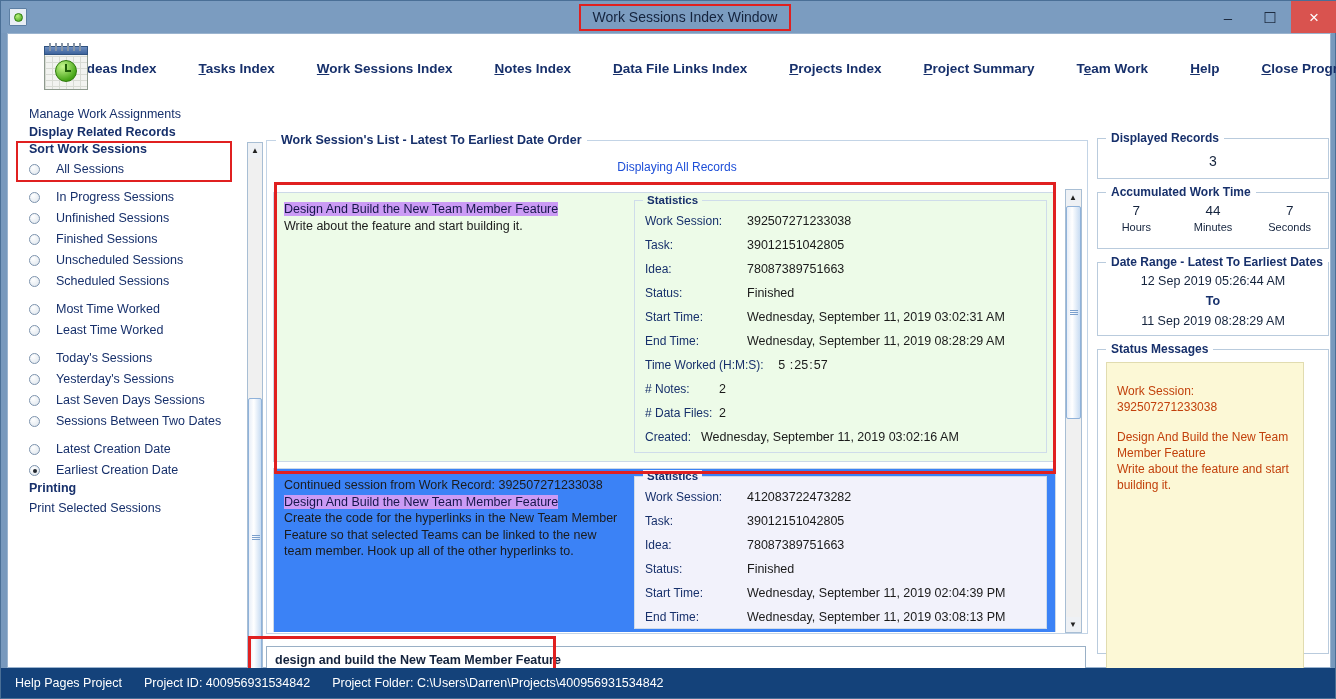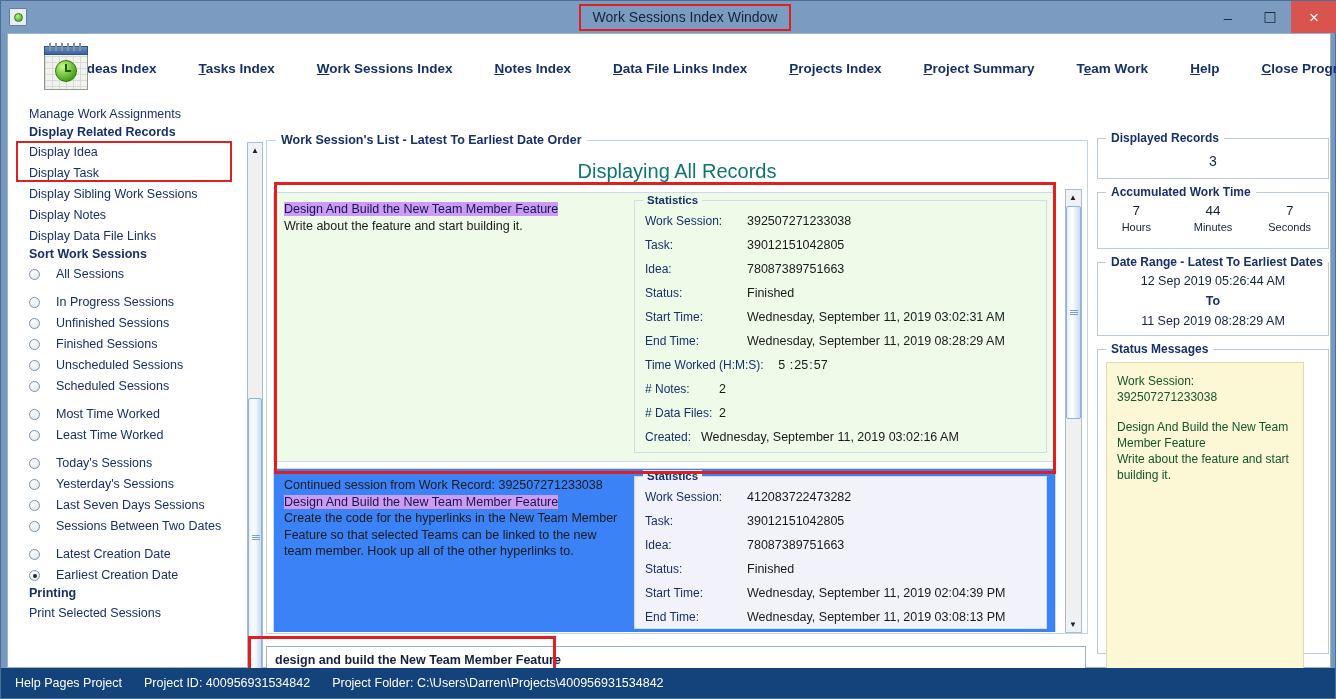--- a/index.html
+++ b/index.html
@@ -182,21 +182,21 @@
     background: #fff;
   }
   #listpanel-legend {
     position: absolute; left: 268px; top: 99px;
     background: #fff; padding: 0 5px;
     font-size: 12.5px; font-weight: bold; color: #17306b;
     white-space: nowrap;
   }
   #displaying-all {
     position: absolute; left: 258px; top: 126px; width: 822px;
-    text-align: center; font-size: 20px; color: #0f766e;
+    text-align: center; font-size: 12px; color: #1d4ed8;
   }
   #records-scroll-area {
     position: absolute; left: 259px; top: 152px;
     width: 797px; height: 446px; overflow: hidden;
   }
   .record {
     position: relative;
     display: flex;
     border: 1px solid #ccd9e8;
     margin: 6px 6px 0 6px;
@@ -302,22 +302,22 @@
   .wt-lbl { font-size: 11px; color: #14233d; margin-top: 3px; }
   #fs-daterange { height: 74px; }
   #fs-daterange .dr-line { text-align: center; font-size: 12.5px; color: #14233d; }
   #fs-daterange .dr1 { padding-top: 11px; }
   #fs-daterange .dr-to { font-weight: bold; color: #17306b; padding: 6px 0; }
   #fs-status { height: 305px; }
   #status-msgbox {
     position: absolute; left: 8px; top: 12px;
     width: 198px; height: 322px;
     background: #fcf8d6; border: 1px solid #e1dcb0;
-    font-size: 12px; color: #14532d; line-height: 16px;
-    padding: 10px 10px;
+    font-size: 12px; color: #c2410c; line-height: 16px;
+    padding: 20px 10px;
     overflow: hidden;
   }
   .sm-blank { height: 14px; }
 
   
   #statusbar {
     position: absolute; left: 0; bottom: 0;
     width: 1334px; height: 30px;
     background: #14427a;
     color: #fff; font-size: 12.5px;
@@ -371,27 +371,20 @@
           <div class="navlink"><u>P</u>roject Summary</div>
           <div class="navlink">T<u>e</u>am Work</div>
           <div class="navlink"><u>H</u>elp</div>
           <div class="navlink"><u>C</u>lose Program</div>
         </div>
     </div>
 
     <div id="sidebar">
       <div class="side-link">Manage Work Assignments</div>
       <div class="side-head">Display Related Records</div>
-      <div id="related-links">
-          <div class="side-link">Display Idea</div>
-          <div class="side-link">Display Task</div>
-          <div class="side-link">Display Sibling Work Sessions</div>
-          <div class="side-link">Display Notes</div>
-          <div class="side-link">Display Data File Links</div>
-        </div>
       <div class="side-head">Sort Work Sessions</div>
       <div id="sort-options">
           <div class="radio-row">
             <span class="radio"></span>
             <span>All Sessions</span>
           </div>
           <div class="gap-sm"></div>
           <div class="radio-row">
             <span class="radio"></span>
             <span>In Progress Sessions</span>

